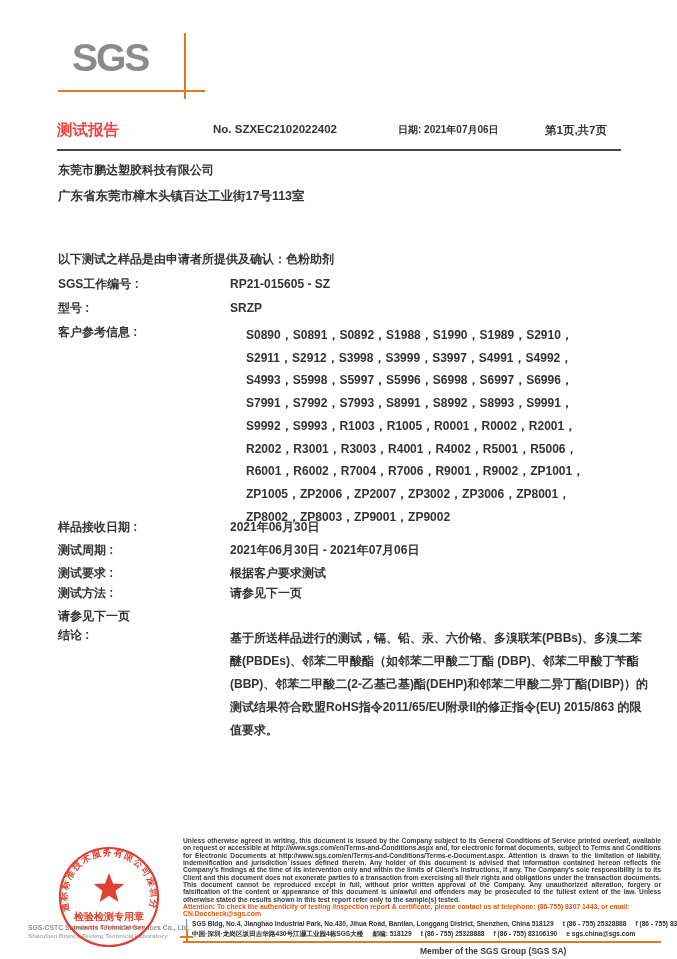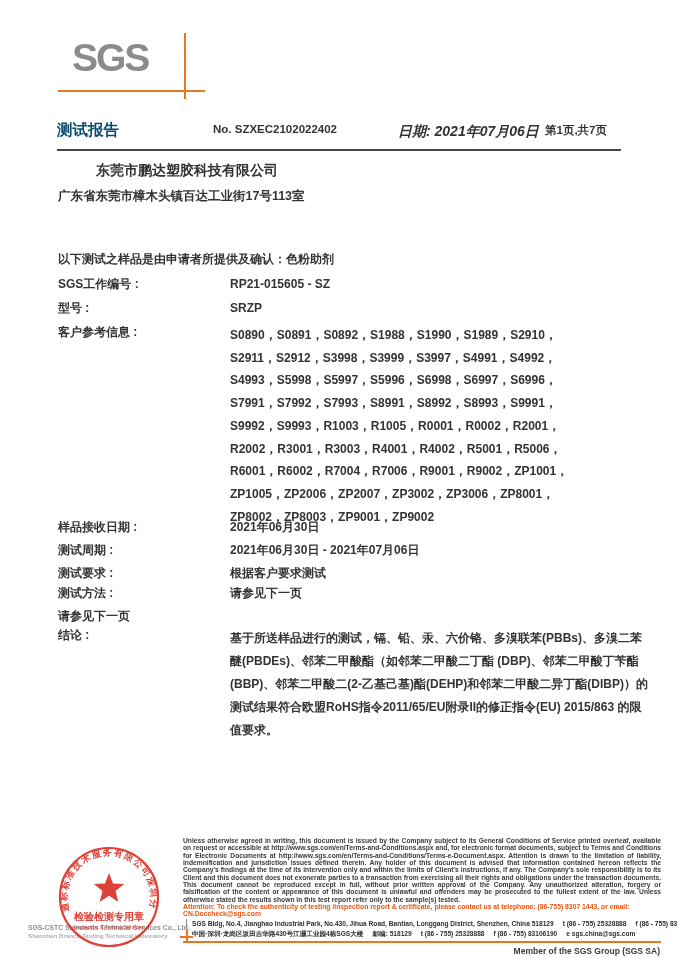--- a/index.html
+++ b/index.html
@@ -8,54 +8,54 @@
     font-family:"Liberation Sans","DejaVu Sans",sans-serif;color:#333335;
   }
   
   .logo-text{
     position:absolute;left:72px;top:30px;font-size:39px;font-weight:700;
     color:#8b8b8e;letter-spacing:-2px;line-height:56px;
   }
   .logo-hline{position:absolute;left:58px;top:90px;width:147px;height:2px;background:#e87722;}
   .logo-vline{position:absolute;left:184px;top:33px;width:2px;height:66px;background:#e87722;}
   
-  .doc-title{position:absolute;left:57px;top:120px;font-size:15.5px;font-weight:700;color:#0c4a6e;}
+  .doc-title{position:absolute;left:57px;top:120px;font-size:15.5px;font-weight:700;color:#ef4444;}
   .report-no{position:absolute;left:213px;top:123px;font-size:11.5px;font-weight:600;}
-  .report-date{position:absolute;left:398px;top:123px;font-size:14px;font-weight:600;font-style:italic;}
+  .report-date{position:absolute;left:398px;top:123px;font-size:10px;font-weight:600;}
   .page-info{position:absolute;left:545px;top:123px;font-size:11.5px;font-weight:600;}
   .title-rule{position:absolute;left:57px;top:149px;width:564px;height:1.5px;background:#45454a;}
   
-  .applicant-name{position:absolute;left:58px;top:162px;font-size:14px;font-weight:700;margin-left:38px;}
+  .applicant-name{position:absolute;left:58px;top:162px;font-size:12px;font-weight:700;}
   .applicant-address{position:absolute;left:58px;top:188px;font-size:12.5px;font-weight:700;}
   
   .intro{position:absolute;left:58px;top:251px;font-size:12px;font-weight:600;text-align:right;}
   .row{position:absolute;left:58px;display:flex;font-size:12px;}
   .row .lbl{width:172px;flex:0 0 172px;font-weight:600;}
   .row .val{width:420px;font-weight:600;line-height:17px;}
-  .row .val.codes{white-space:pre-line;line-height:22.7px;font-weight:600;}
+  .row .val.codes{white-space:pre-line;line-height:22.7px;font-weight:600;margin-left:16px;}
   .row .val.para{line-height:23px;}
   
   .fineprint{
     position:absolute;left:183px;top:837px;width:478px;
     font-size:6.7px;line-height:7.35px;text-align:justify;color:#3a3a3c;font-weight:600;
   }
   .attention{
     position:absolute;left:183px;top:903px;width:478px;
     font-size:6.8px;line-height:7.4px;color:#e8540d;font-weight:700;
   }
   .addr-block{
     position:absolute;left:186px;top:919px;width:474px;
     border-left:1px solid #8a8a8a;padding-left:5px;
     font-size:6.6px;line-height:9.5px;color:#2f2f31;font-weight:600;
   }
   .addr-block .seg{margin-right:9px;white-space:nowrap;}
   .reg-mark-h{position:absolute;left:180px;top:936px;width:13px;height:1.5px;background:#e87722;}
   .reg-mark-v{position:absolute;left:186px;top:930px;width:1.5px;height:13px;background:#e87722;}
   .footer-rule{position:absolute;left:183px;top:941px;width:478px;height:2px;background:#e87722;}
-  .member{position:absolute;left:420px;top:946px;width:240px;text-align:right;font-size:8.5px;font-weight:700;color:#3a3a3c;}
+  .member{position:absolute;left:420px;top:946px;width:240px;text-align:left;font-size:8.5px;font-weight:700;color:#3a3a3c;}
   
   .stamp-company{position:absolute;left:28px;top:924px;width:170px;z-index:1;}
   .stamp-co-1{font-size:6.8px;color:#8f8f92;font-weight:700;line-height:8px;}
   .stamp-co-2{font-size:6.2px;color:#aeaeb2;font-weight:600;line-height:8px;}
   .stamp-svg{position:absolute;left:48px;top:843px;z-index:2;opacity:0.88;}
 </style>
 </head>
 <body>
 
 <div class="page">

